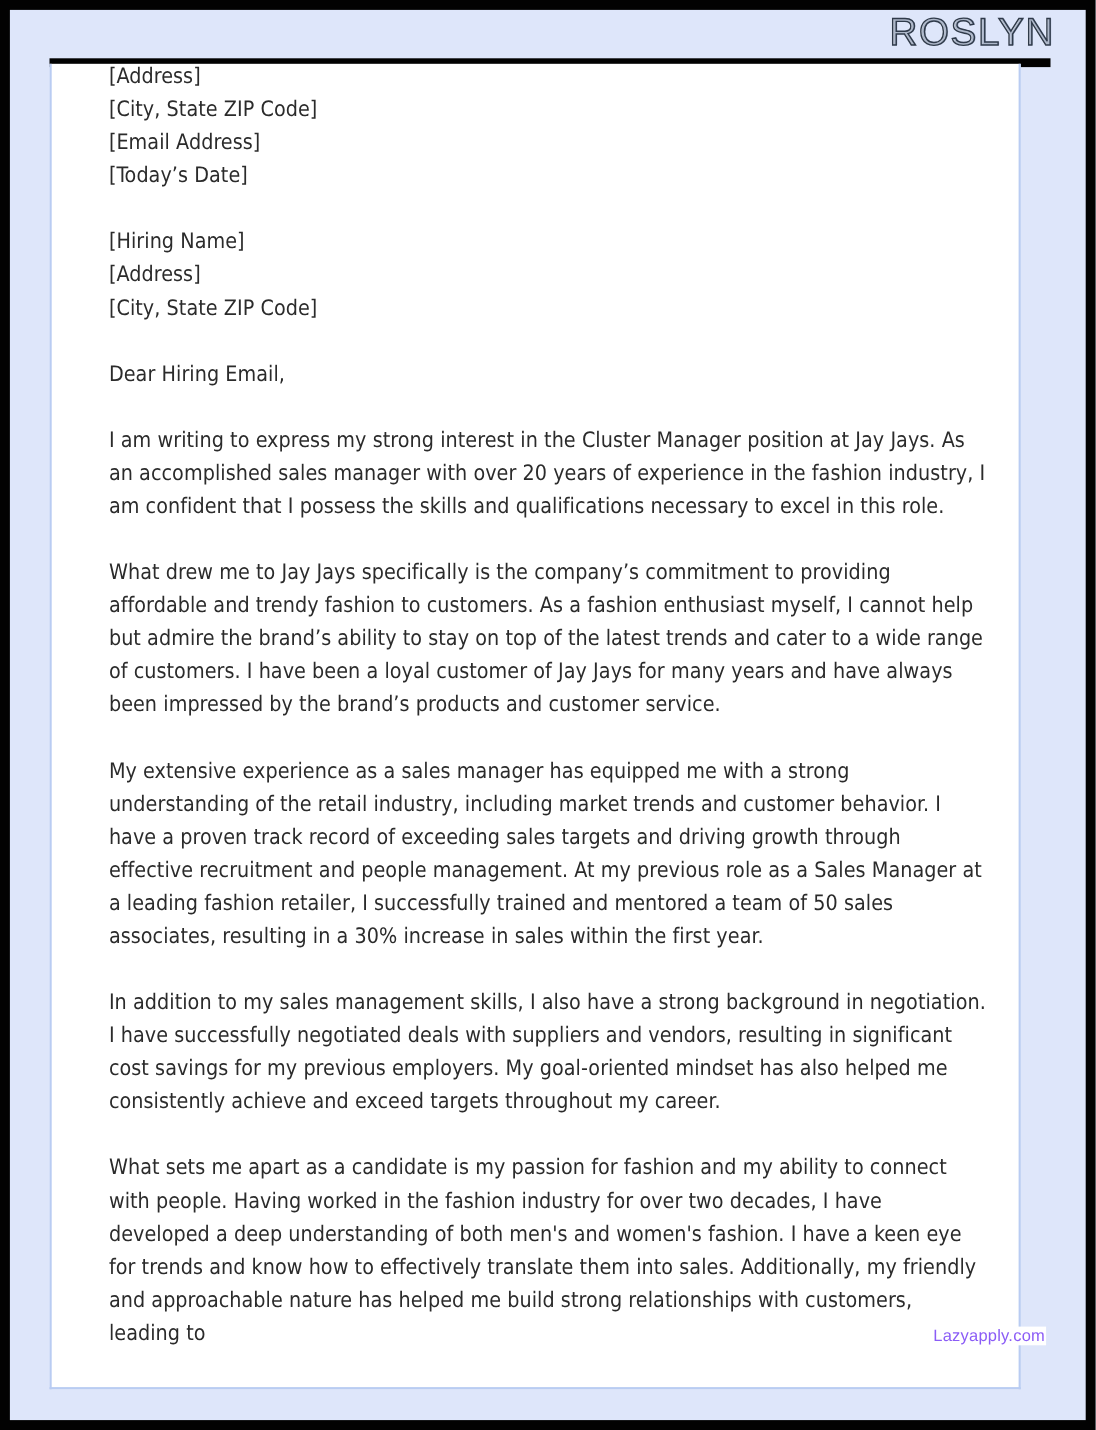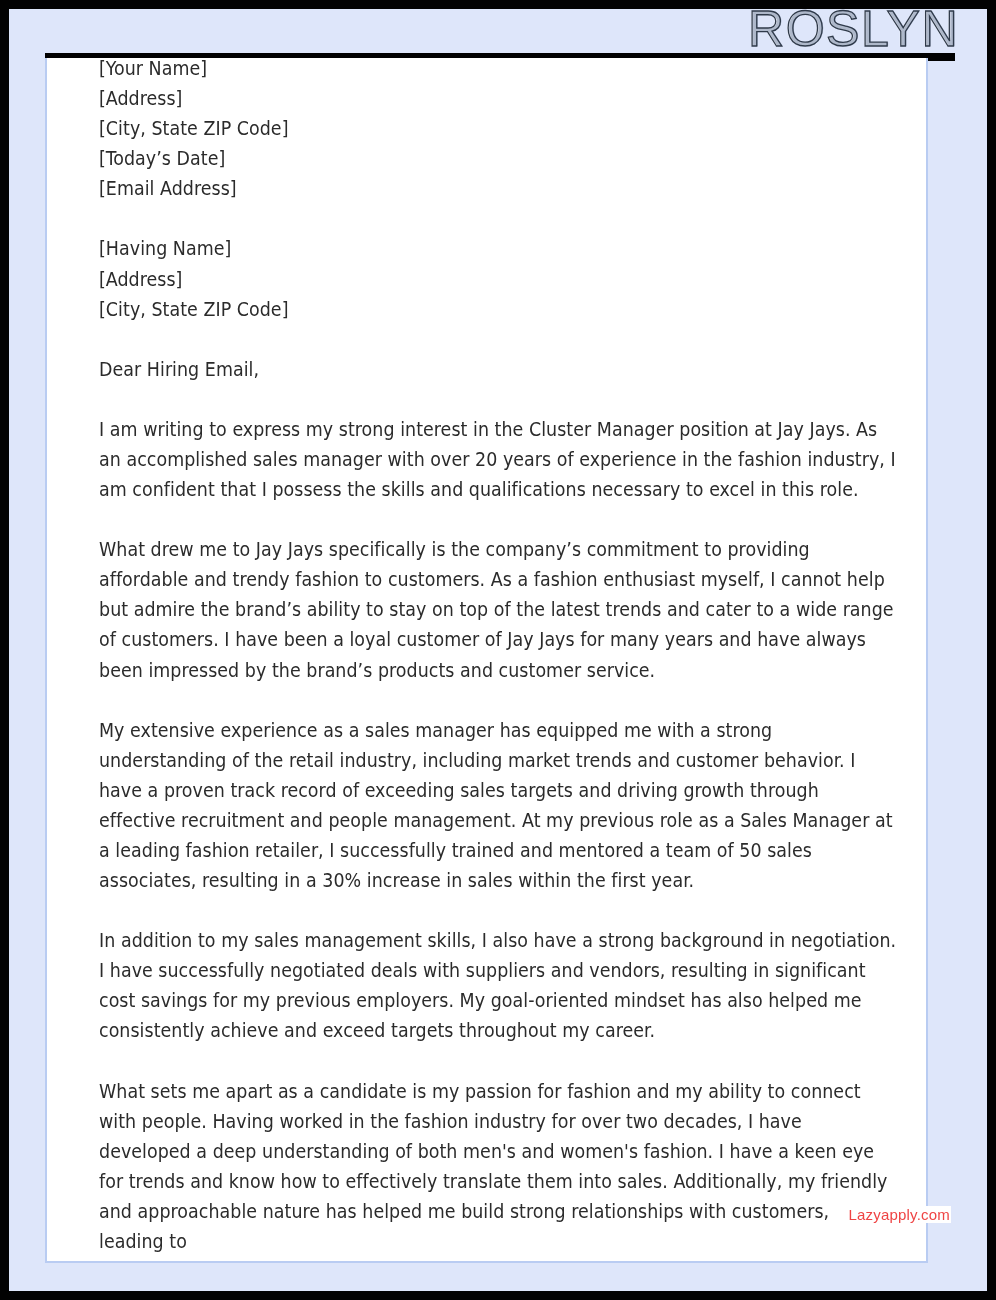--- a/index.html
+++ b/index.html
@@ -34,21 +34,21 @@
     position: absolute;
     left: 0;
     top: 0;
     width: 978px;
     height: 45px;
   }
   #brand-title {
     position: absolute;
     right: 28px;
     top: -2px;
-    font-size: 50px;
+    font-size: 35px;
     letter-spacing: 1.5px;
     font-weight: 400;
     line-height: 45px;
     color: transparent;
     -webkit-text-stroke: 1.3px #2f3a4a;
     text-shadow:
        1px 0 0 rgba(120,135,160,0.55),
       -1px 0 0 rgba(255,255,255,0.55);
     font-family: "Liberation Sans", sans-serif;
     white-space: nowrap;
@@ -102,21 +102,21 @@
     margin: 0 0 30px 0;
     text-align: left;
   }
 
   
   #watermark {
     position: absolute;
     right: 36px;
     top: 1197px;
     font-size: 15px;
-    color: #ef4444;
+    color: #8b5cf6;
     font-family: "Liberation Sans", sans-serif;
     letter-spacing: 0.2px;
     z-index: 5;
     background: #ffffff;
     padding: 0 1px;
   }
 </style>
 </head>
 <body>
 
@@ -126,29 +126,28 @@
     <div id="brand-title">ROSLYN</div>
   </div>
 
   <div id="header-rule"></div>
 
   <div id="sheet"></div>
 
   <div id="letter">
 
     <div class="blk">
-      <span class="ln">[Your Name]</span>
       <span class="ln">[Address]</span>
       <span class="ln">[City, State ZIP Code]</span>
+      <span class="ln">[Email Address]</span>
       <span class="ln">[Today’s Date]</span>
-      <span class="ln">[Email Address]</span>
     </div>
 
     <div class="blk">
-      <span class="ln">[Having Name]</span>
+      <span class="ln">[Hiring Name]</span>
       <span class="ln">[Address]</span>
       <span class="ln">[City, State ZIP Code]</span>
     </div>
 
     <p class="para">Dear Hiring Email,</p>
 
     <p class="para">I am writing to express my strong interest in the Cluster Manager position at Jay Jays. As an accomplished sales manager with over 20 years of experience in the fashion industry, I am confident that I possess the skills and qualifications necessary to excel in this role.</p>
     <p class="para">What drew me to Jay Jays specifically is the company’s commitment to providing affordable and trendy fashion to customers. As a fashion enthusiast myself, I cannot help but admire the brand’s ability to stay on top of the latest trends and cater to a wide range of customers. I have been a loyal customer of Jay Jays for many years and have always been impressed by the brand’s products and customer service.</p>
     <p class="para">My extensive experience as a sales manager has equipped me with a strong understanding of the retail industry, including market trends and customer behavior. I have a proven track record of exceeding sales targets and driving growth through effective recruitment and people management. At my previous role as a Sales Manager at a leading fashion retailer, I successfully trained and mentored a team of 50 sales associates, resulting in a 30% increase in sales within the first year.</p>
     <p class="para">In addition to my sales management skills, I also have a strong background in negotiation. I have successfully negotiated deals with suppliers and vendors, resulting in significant cost savings for my previous employers. My goal-oriented mindset has also helped me consistently achieve and exceed targets throughout my career.</p>

